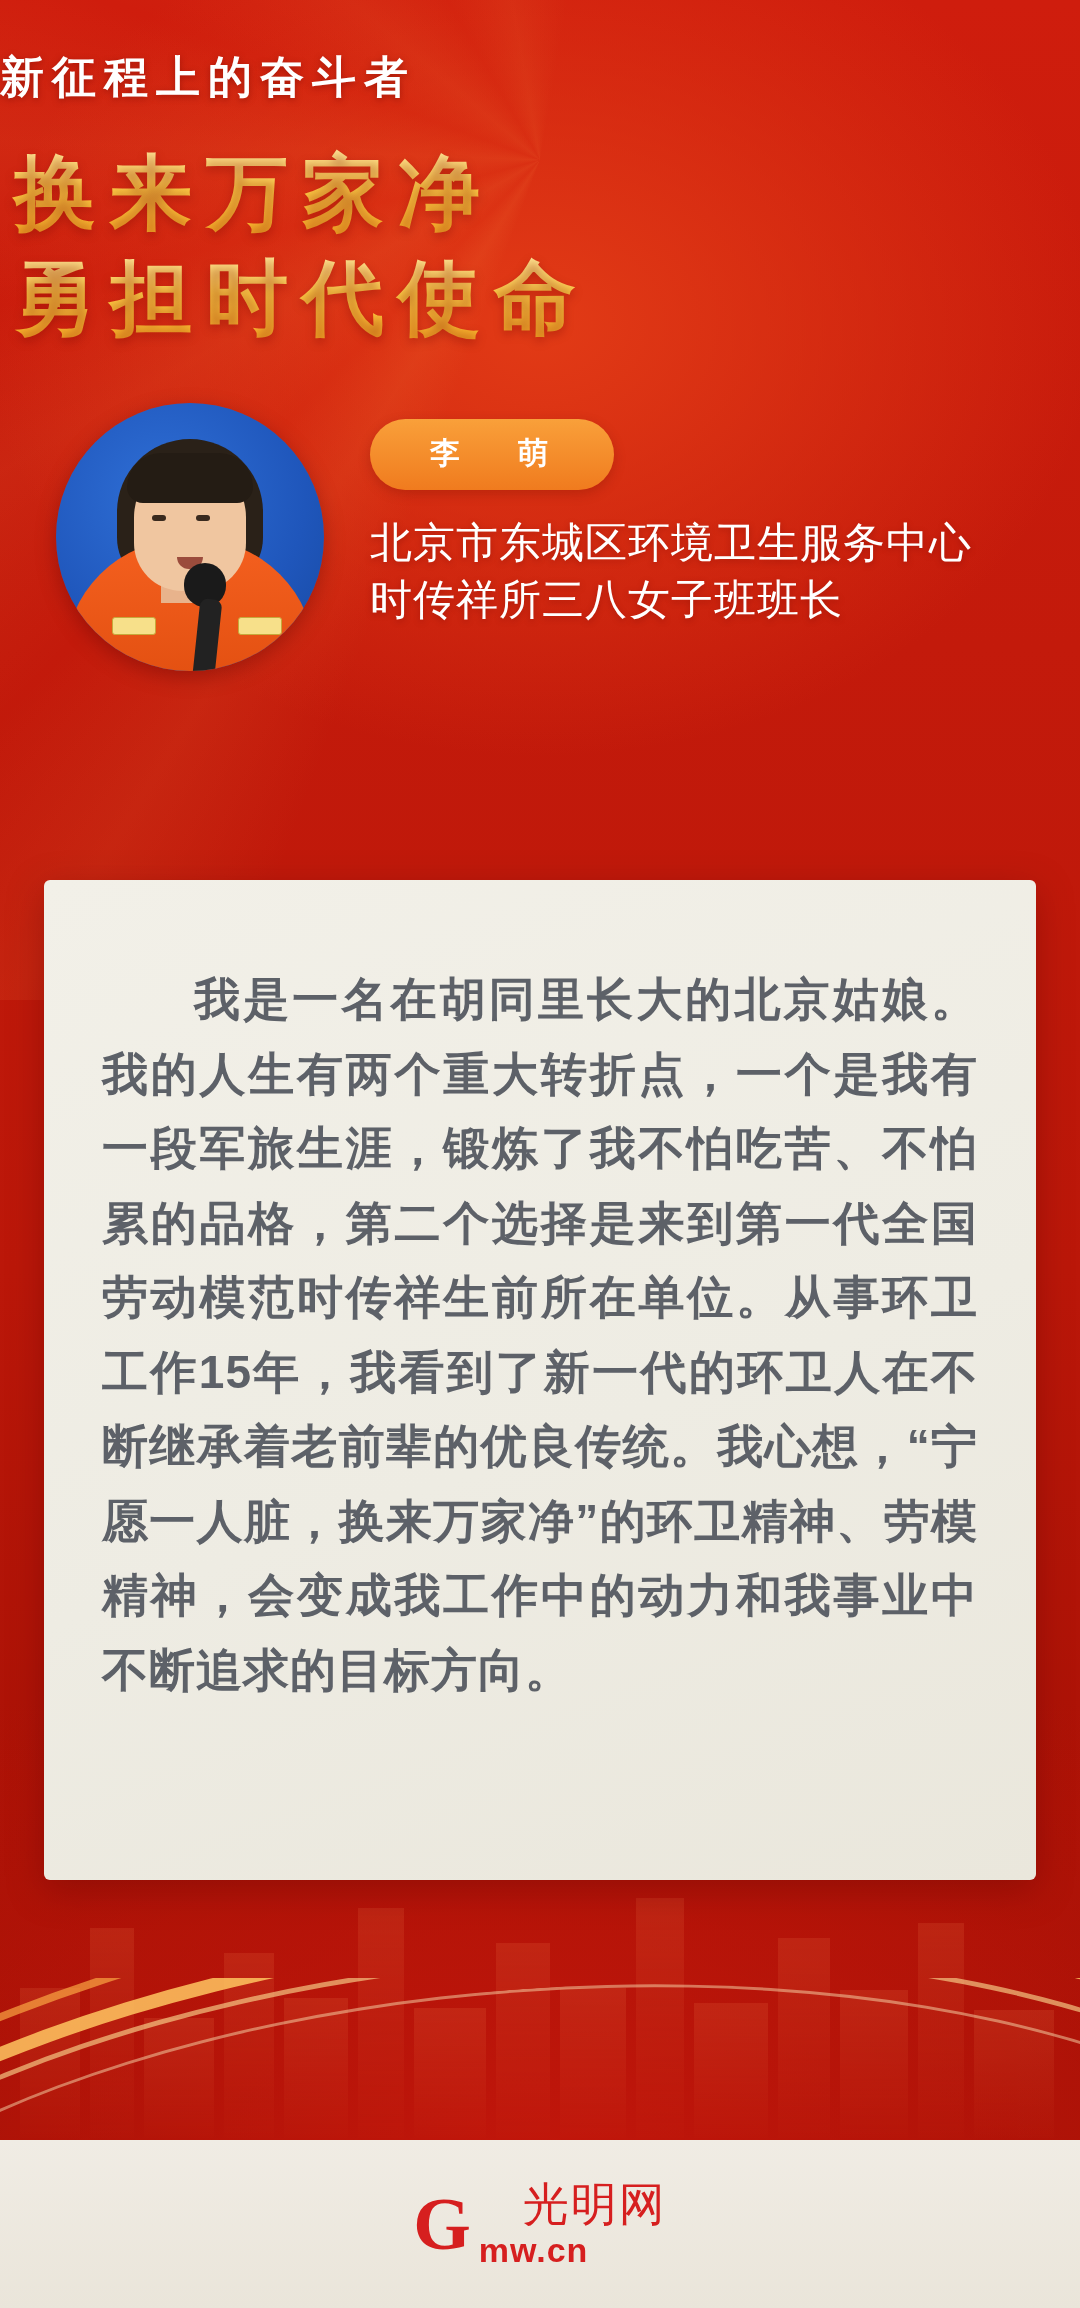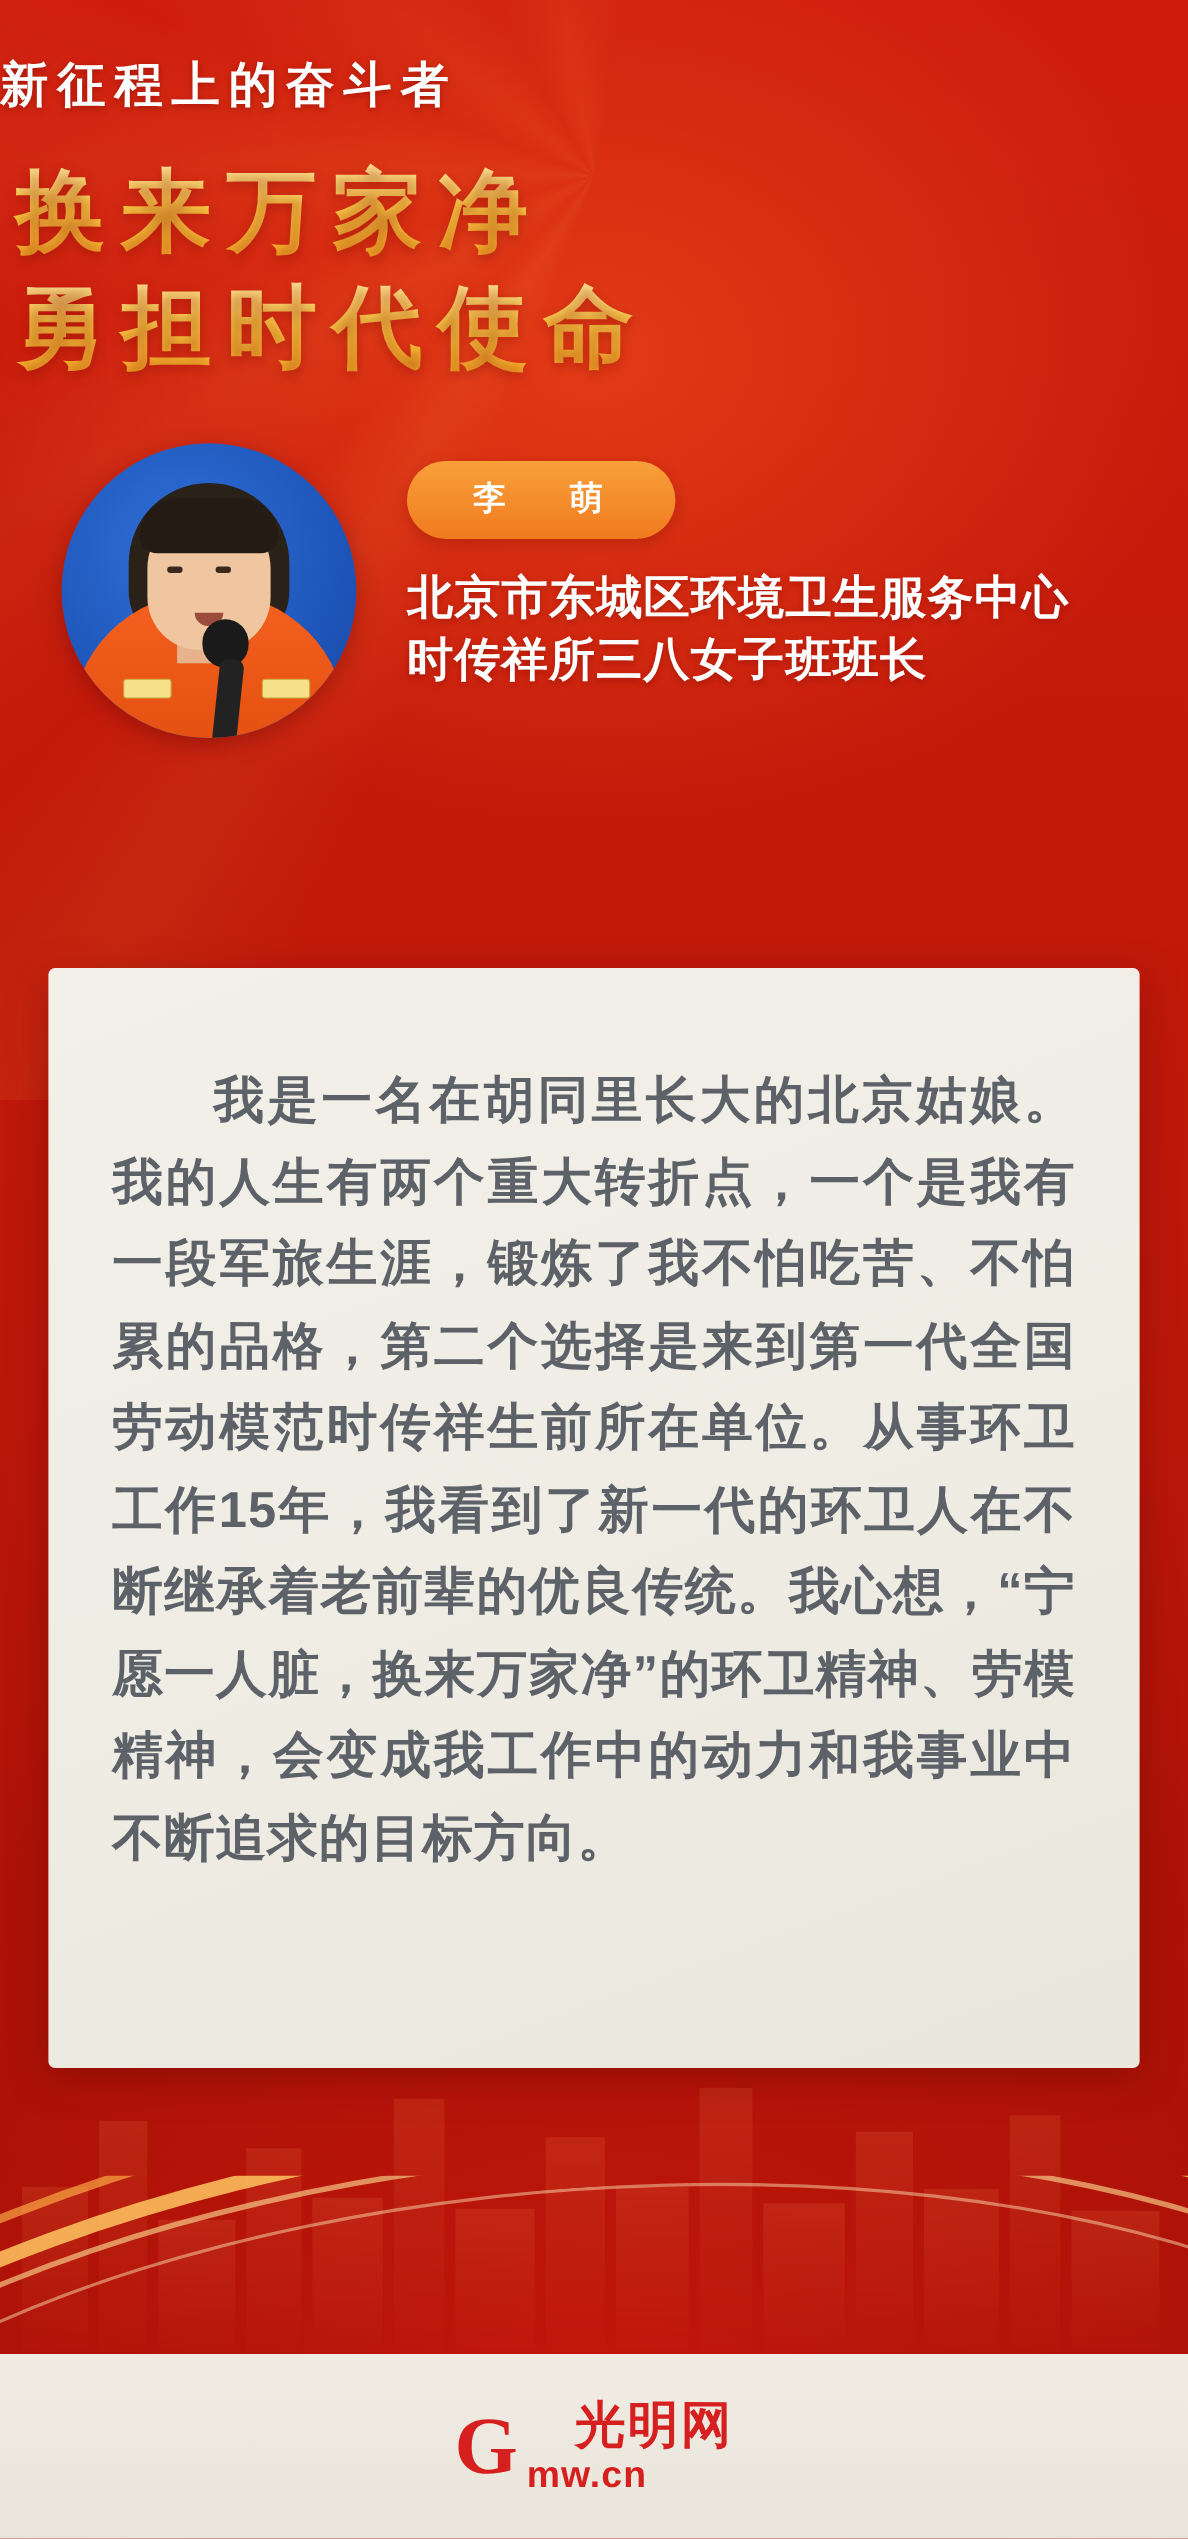--- a/index.html
+++ b/index.html
@@ -91,21 +91,21 @@
     font-family: "Liberation Serif", serif;
     letter-spacing: -2px;
   }
   .logo-text {
     display: flex;
     flex-direction: column;
     line-height: 1;
   }
   .logo-cn {
     font-size: 46px;
-    font-weight: bold;
+    font-weight: normal;
     color: #d61f1f;
     letter-spacing: 2px;
     margin-left: 44px;
   }
   .logo-en {
     font-size: 34px;
     font-weight: bold;
     color: #d61f1f;
     letter-spacing: 1px;
     margin-top: 6px;
@@ -242,21 +242,21 @@
     letter-spacing: 14px;
     padding: 14px 52px 16px 60px;
     border-radius: 46px;
     box-shadow: 0 4px 12px rgba(120,20,0,.3);
   }
   .role {
     margin-top: 24px;
     font-size: 42px;
     line-height: 1.36;
     color: #ffffff;
-    font-weight: bold;
+    font-weight: normal;
     letter-spacing: 1px;
     max-width: 640px;
     text-shadow: 0 2px 6px rgba(120,10,0,.4);
   }
 
   
   .card {
     position: absolute;
     left: 44px;
     top: 880px;

